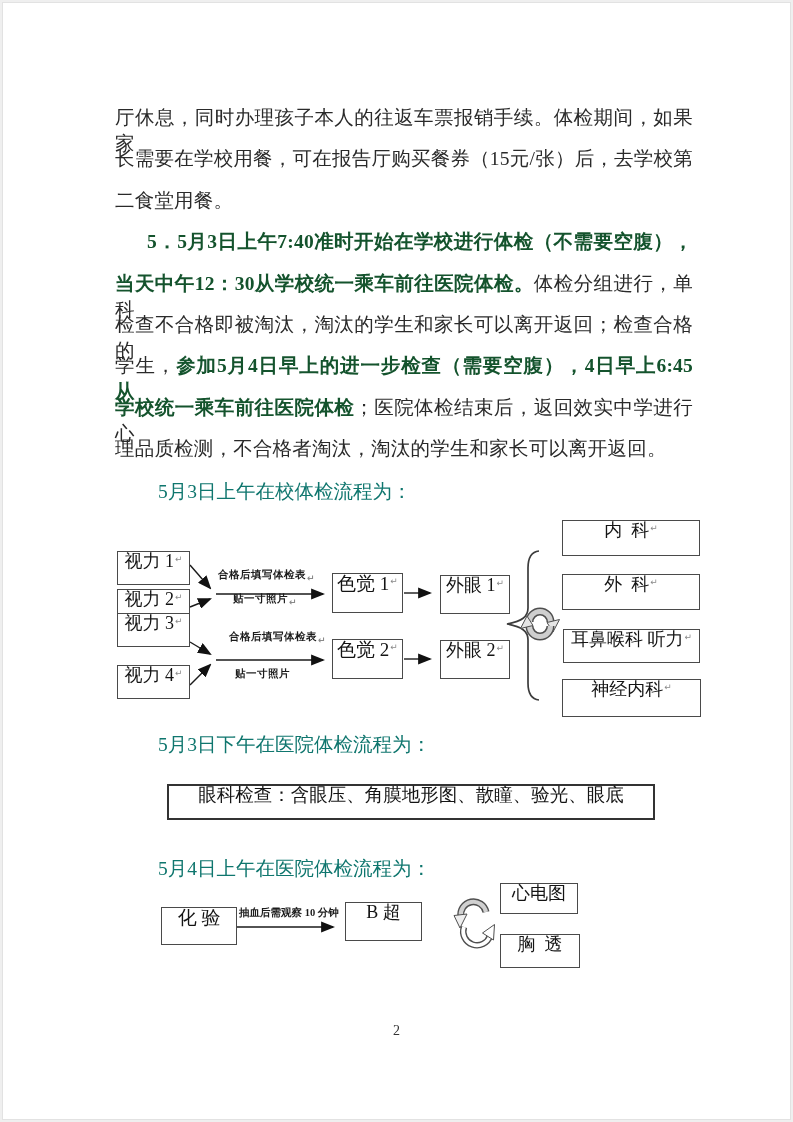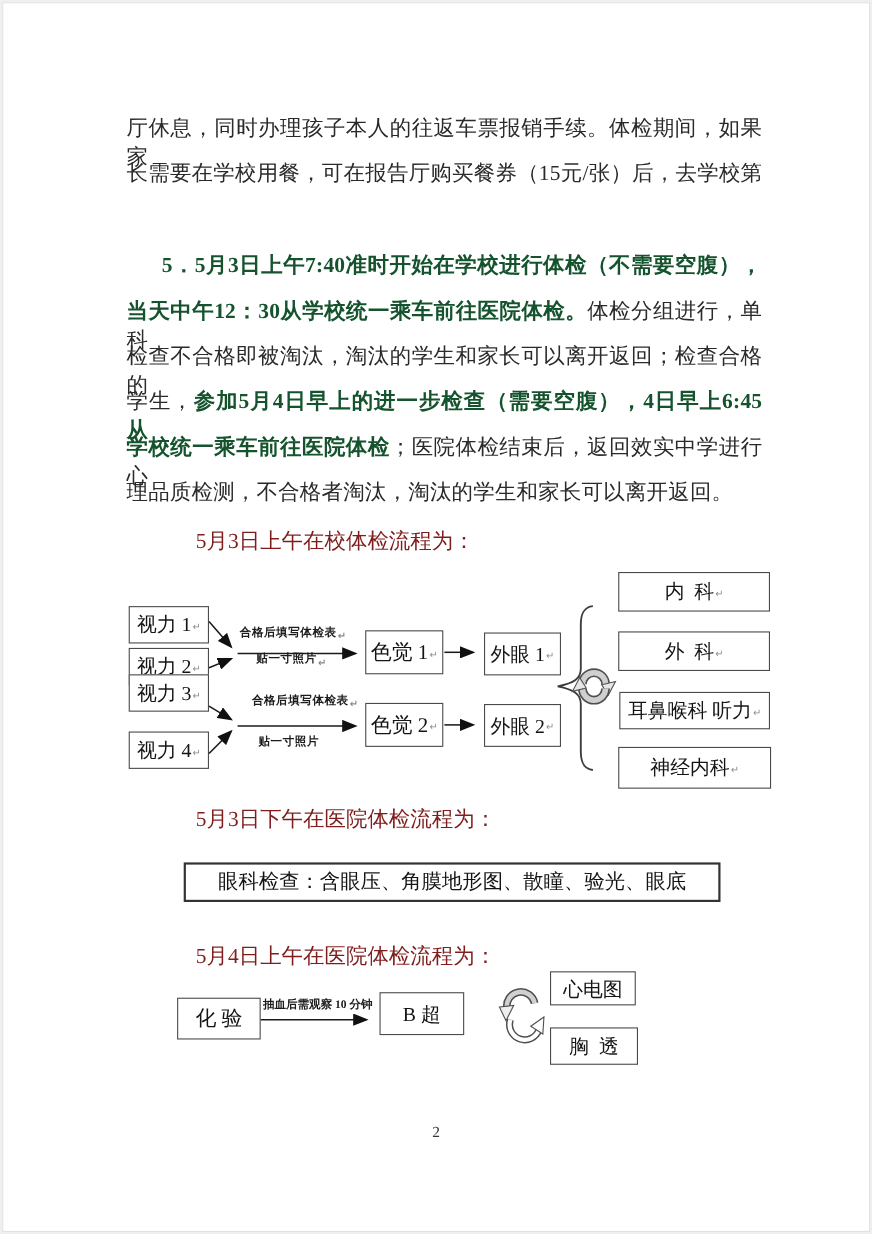--- a/index.html
+++ b/index.html
@@ -8,24 +8,24 @@
     font-family:"Liberation Serif","DejaVu Serif",serif;color:#1a1a1a;
     box-sizing:border-box;border:2px solid #efefef;outline:1px solid #e2e2e2;outline-offset:-3px;
     overflow:hidden;
   }
   .overlay{position:absolute;left:0;top:0;width:793px;height:1122px;pointer-events:none;}
   
   .bl{position:absolute;left:113px;width:578px;font-size:19.5px;line-height:26px;color:#2a2a2a;
       letter-spacing:.2px;white-space:nowrap;}
   .just{white-space:normal;text-align:justify;text-align-last:justify;}
   .b{font-weight:700;color:#14532d;}
-  .hd{position:absolute;left:156px;font-size:19.5px;color:#7f1d1d;white-space:pre;margin-left:20px;}
+  .hd{position:absolute;left:156px;font-size:19.5px;color:#0f766e;white-space:pre;}
   
   .fb{position:absolute;box-sizing:border-box;border:1.5px solid #4a4a4a;background:#fff;
-      display:flex;align-items:center;justify-content:center;
+      display:flex;align-items:flex-start;justify-content:center;
       font-size:18px;color:#141414;white-space:pre;line-height:1;}
   .fb.big{border-width:2px;border-color:#333;font-weight:400;font-size:18.5px;}
   .pmark{font-size:9px;color:#8a8a8a;margin-left:1px;position:relative;top:3px;font-family:"DejaVu Sans",sans-serif;}
   .nt{position:absolute;font-size:10.5px;font-weight:700;color:#1c1c1c;white-space:pre;letter-spacing:.5px;}
   .pgnum{position:absolute;left:0;top:1021px;width:100%;text-align:center;font-size:14px;color:#333;}
 </style>
 </head>
 <body>
 
 <div class="page">
@@ -61,20 +61,21 @@
       <path d="M484,910 A12,12 0 0 0 459,915" fill="none" stroke="#d0d0d0" stroke-width="4.2"></path>
       <path d="M452,913.5 L465,912 L458,926 Z" fill="#eee" stroke="#4f4f4f" stroke-width="1"></path>
       <path d="M462,925 A12.5,12.5 0 0 0 488,934" fill="none" stroke="#4f4f4f" stroke-width="6.5"></path>
       <path d="M462,925 A12.5,12.5 0 0 0 488,934" fill="none" stroke="#fff" stroke-width="3.8"></path>
       <path d="M480.5,931 L492.5,922.5 L491.5,938 Z" fill="#fff" stroke="#4f4f4f" stroke-width="1"></path>
     </g>
   </svg>
 
   <div class="bl just" style="top:103px"><span>厅休息，同时办理孩子本人的往返车票报销手续。体检期间，如果家</span></div>
   <div class="bl just" style="top:144px"><span>长需要在学校用餐，可在报告厅购买餐券（15元/张）后，去学校第</span></div>
+  <div class="bl" style="top:186px"><span>二食堂用餐。</span></div>
   <div class="bl just" style="top:227px;left:145px;width:546px"><span class="b">5．5月3日上午7:40准时开始在学校进行体检（不需要空腹），</span></div>
   <div class="bl just" style="top:269px"><span class="b">当天中午12：30从学校统一乘车前往医院体检。</span><span>体检分组进行，单科</span></div>
   <div class="bl just" style="top:310px"><span>检查不合格即被淘汰，淘汰的学生和家长可以离开返回；检查合格的</span></div>
   <div class="bl just" style="top:351px"><span>学生，</span><span class="b">参加5月4日早上的进一步检查（需要空腹），4日早上6:45从</span></div>
   <div class="bl" style="top:434px"><span>理品质检测，不合格者淘汰，淘汰的学生和家长可以离开返回。</span></div>
   <div class="bl just" style="top:393px"><span class="b">学校统一乘车前往医院体检</span><span>；医院体检结束后，返回效实中学进行心</span></div>
 
   <div class="hd" style="top:476px">5月3日上午在校体检流程为：</div>
   <div class="hd" style="top:729px">5月3日下午在医院体检流程为：</div>
   <div class="hd" style="top:853px">5月4日上午在医院体检流程为：</div>

